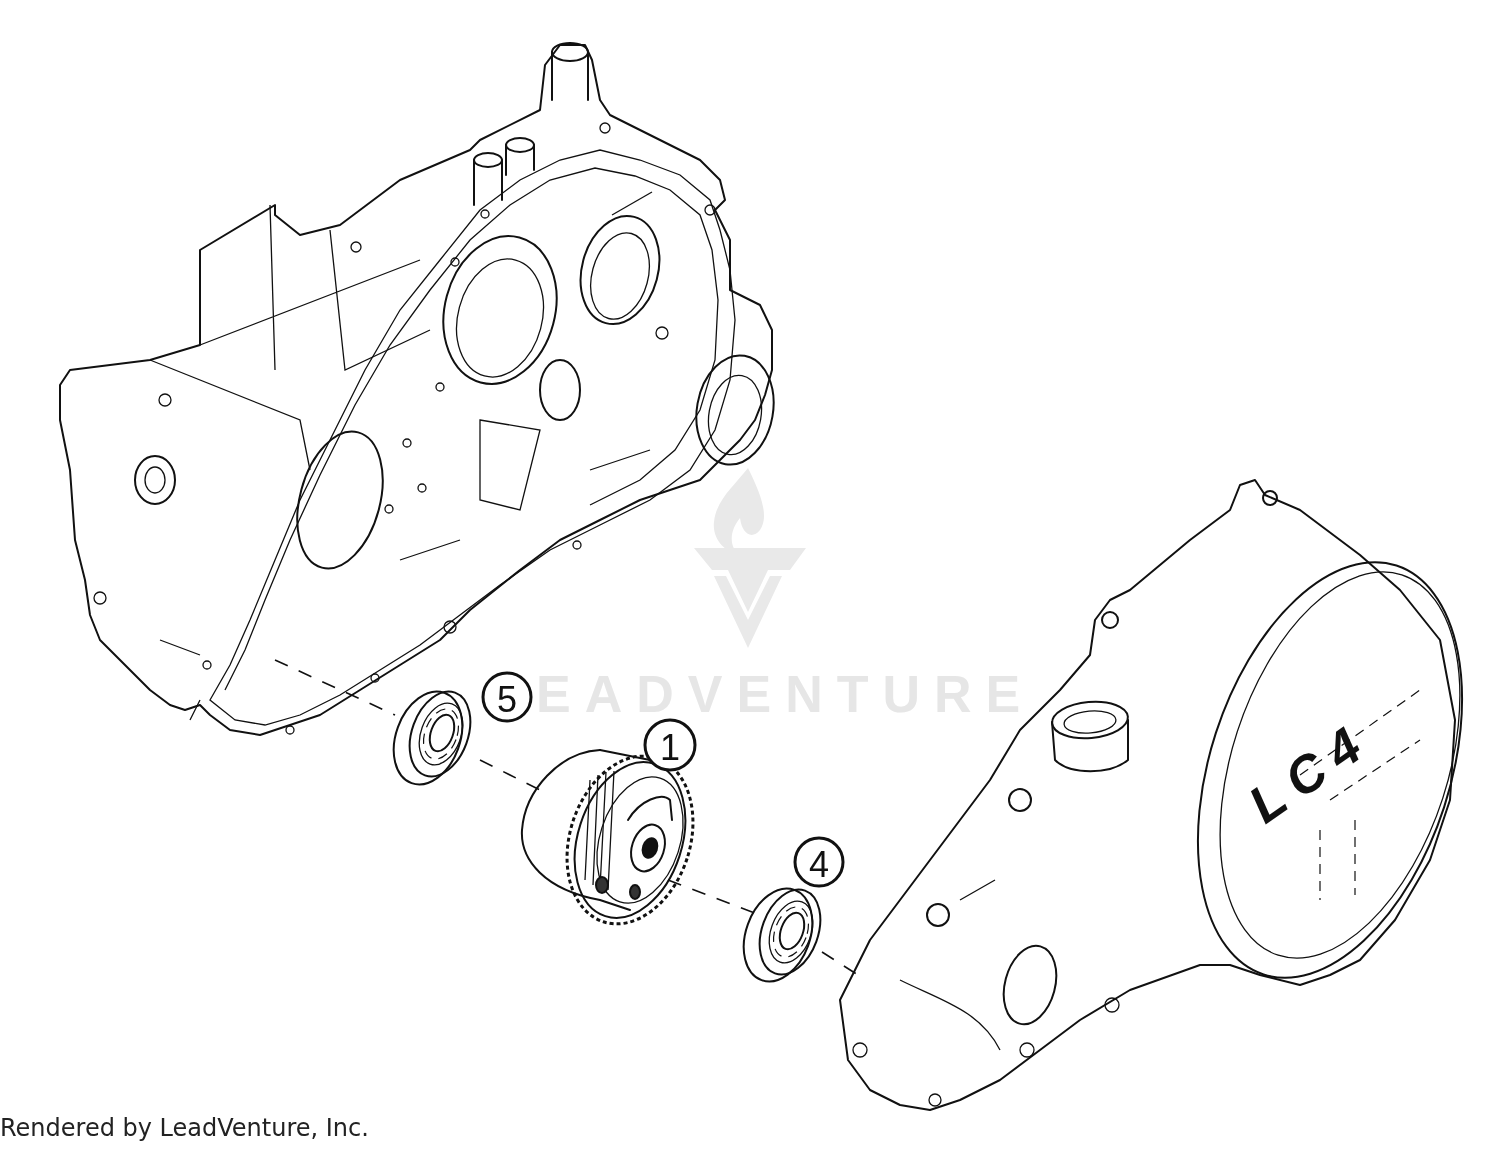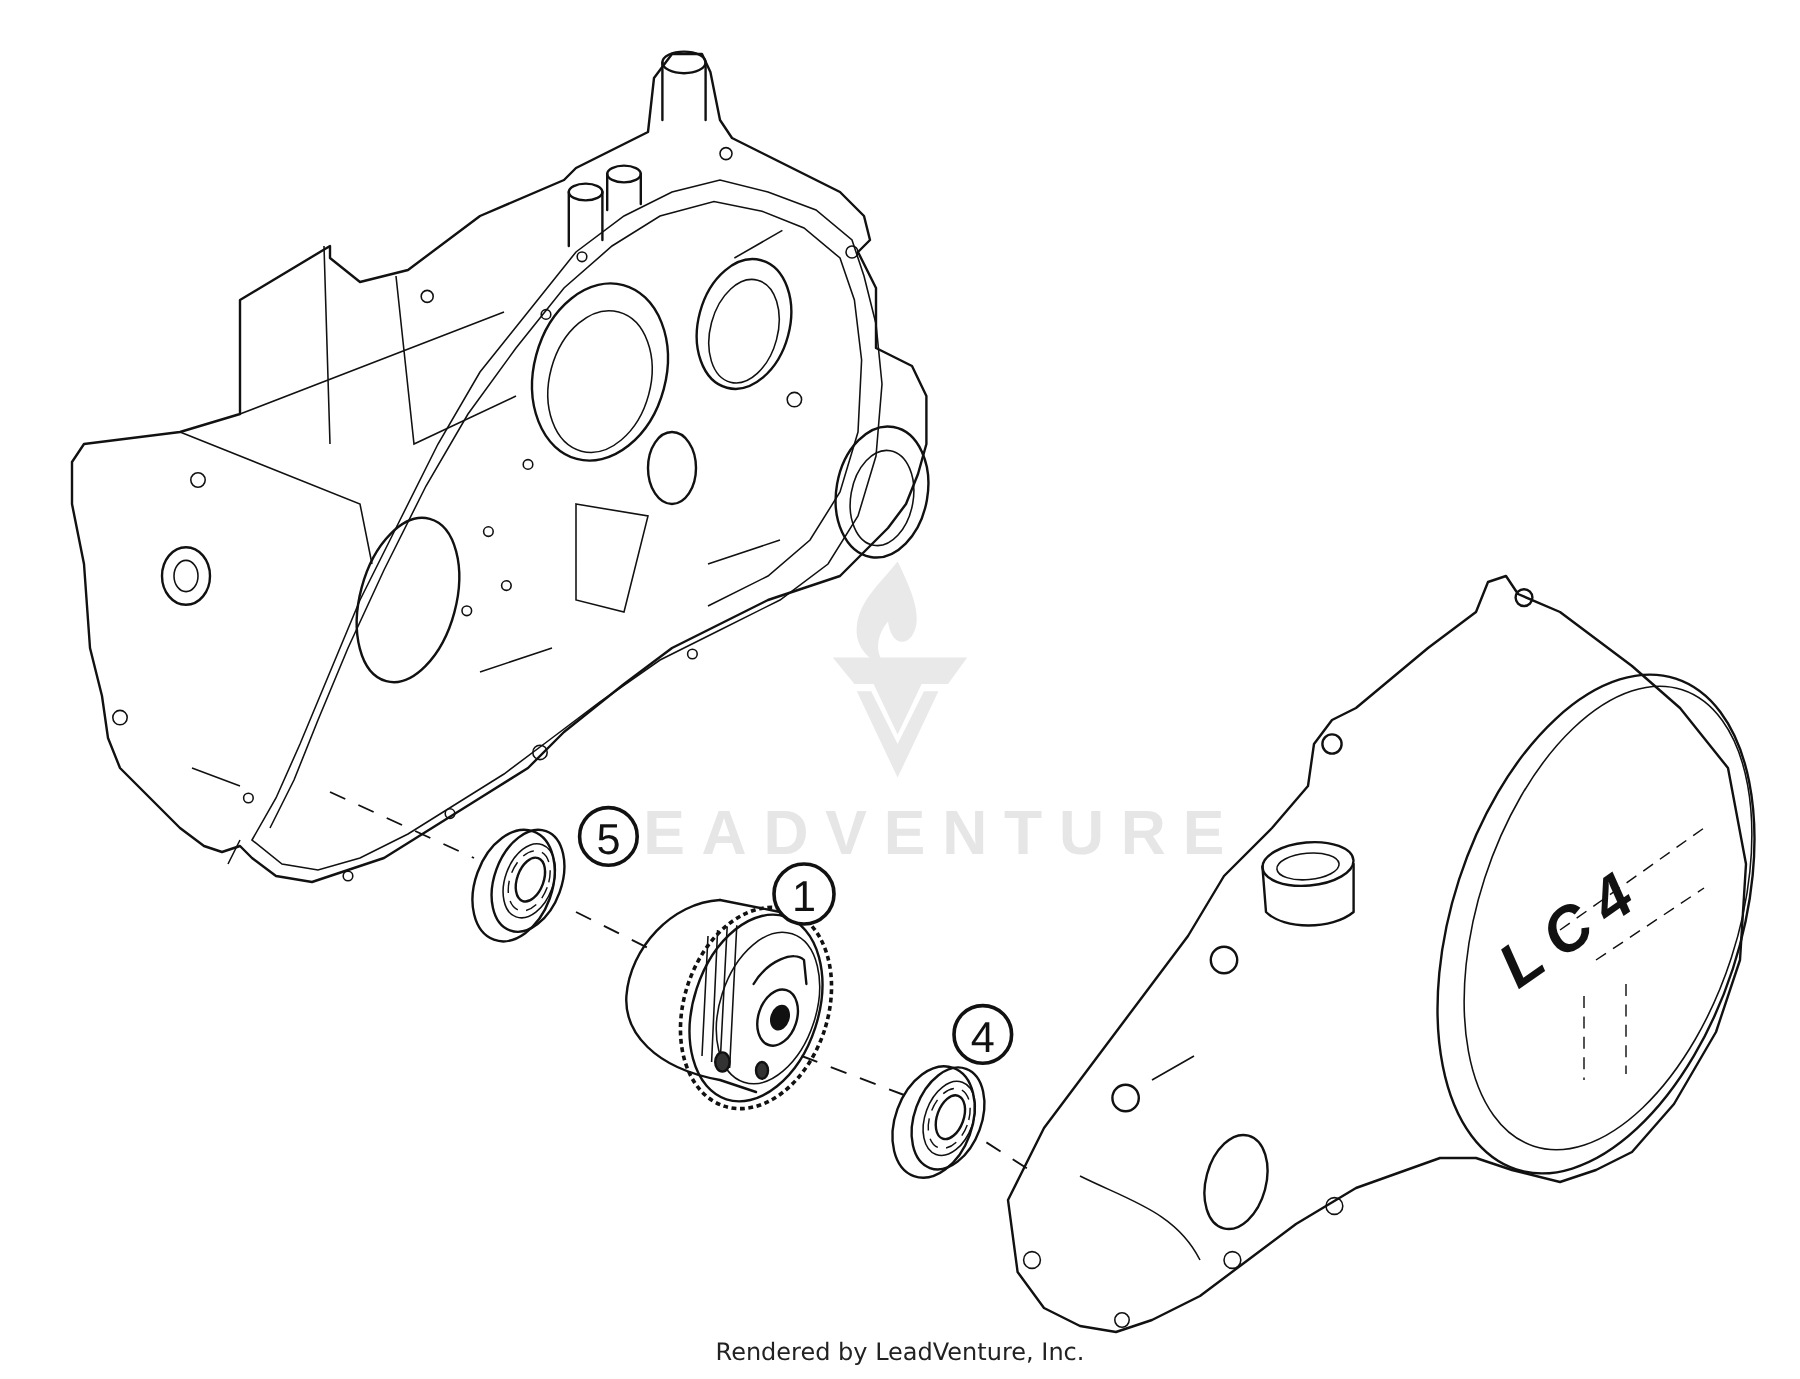--- a/index.html
+++ b/index.html
@@ -7,21 +7,21 @@
   #diagram { position:absolute; left:0; top:0; width:1500px; height:1149px; }
   .ln { fill:none; stroke:#111; stroke-width:2; stroke-linejoin:round; stroke-linecap:round; }
   .thin { fill:none; stroke:#111; stroke-width:1.3; }
   .dash { fill:none; stroke:#111; stroke-width:1.6; stroke-dasharray:14 12; }
   .dash2 { fill:none; stroke:#111; stroke-width:1.2; stroke-dasharray:10 7; }
   .wm { fill:#e9e9e9; }
   .wmtext { font-family:"Liberation Sans", sans-serif; font-weight:bold; font-size:52px; letter-spacing:14px; fill:#e6e6e6; }
   .callout-ring { fill:#fff; stroke:#111; stroke-width:3; }
   .callout-num { font-family:"Liberation Sans", sans-serif; font-size:36px; fill:#111; text-anchor:middle; dominant-baseline:central; }
   .lc4 { font-family:"Liberation Sans", sans-serif; font-weight:bold; font-style:italic; font-size:52px; fill:#111; letter-spacing:12px; }
-  #footer { position:absolute; left:0; width:1500px; top:1114px; text-align:center; font-family:"DejaVu Sans", sans-serif; font-size:20px; color:#222; }
+  #footer { position:absolute; left:0; width:1500px; top:1114px; font-family:"DejaVu Sans", sans-serif; font-size:24px; color:#222; }
 </style>
 </head>
 <body>
 
 <svg id="diagram" viewBox="0 0 1500 1149" xmlns="http://www.w3.org/2000/svg">
 
   <g>
     <path class="wm" d="M748 468 C735 485 716 500 714 522 C712 540 726 552 740 556 C728 546 730 530 740 518 C742 534 752 540 760 530 C768 518 764 500 748 468 Z"></path>
     <path class="wm" d="M694 548 L806 548 L790 570 L768 570 L748 612 L728 570 L712 570 Z M714 576 L748 648 L782 576 L770 576 L748 620 L726 576 Z"></path>
   </g>

